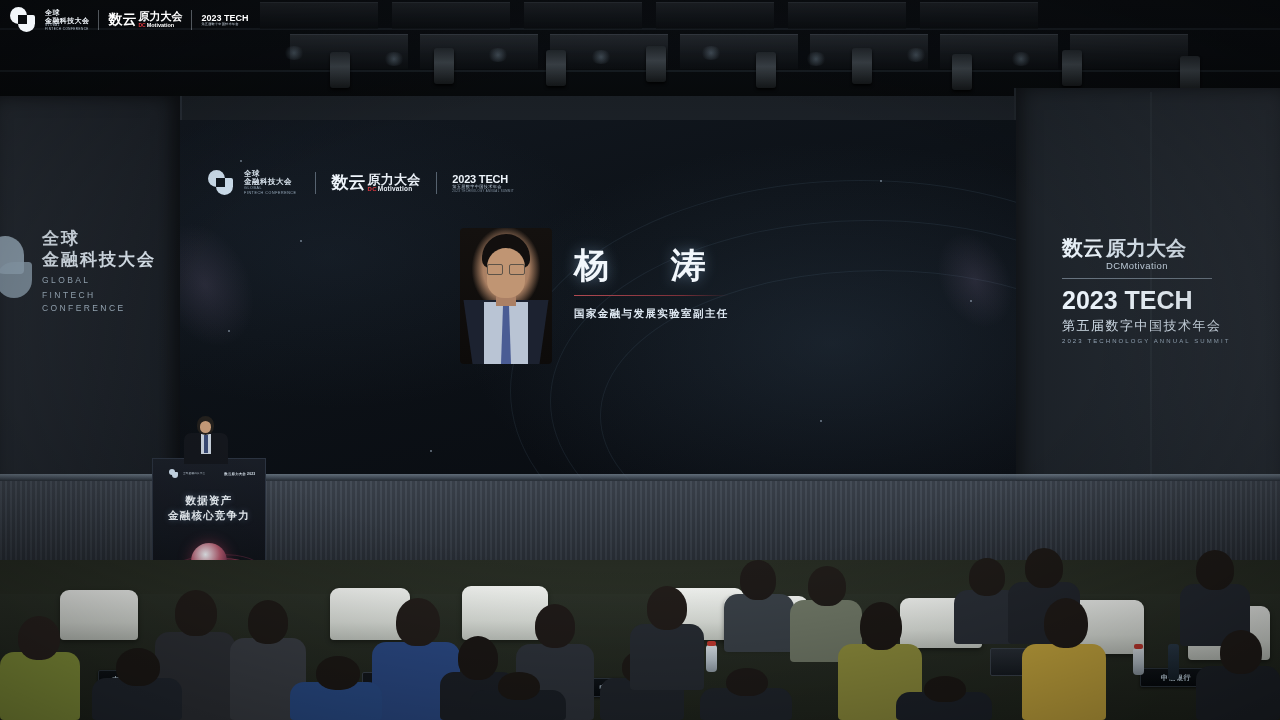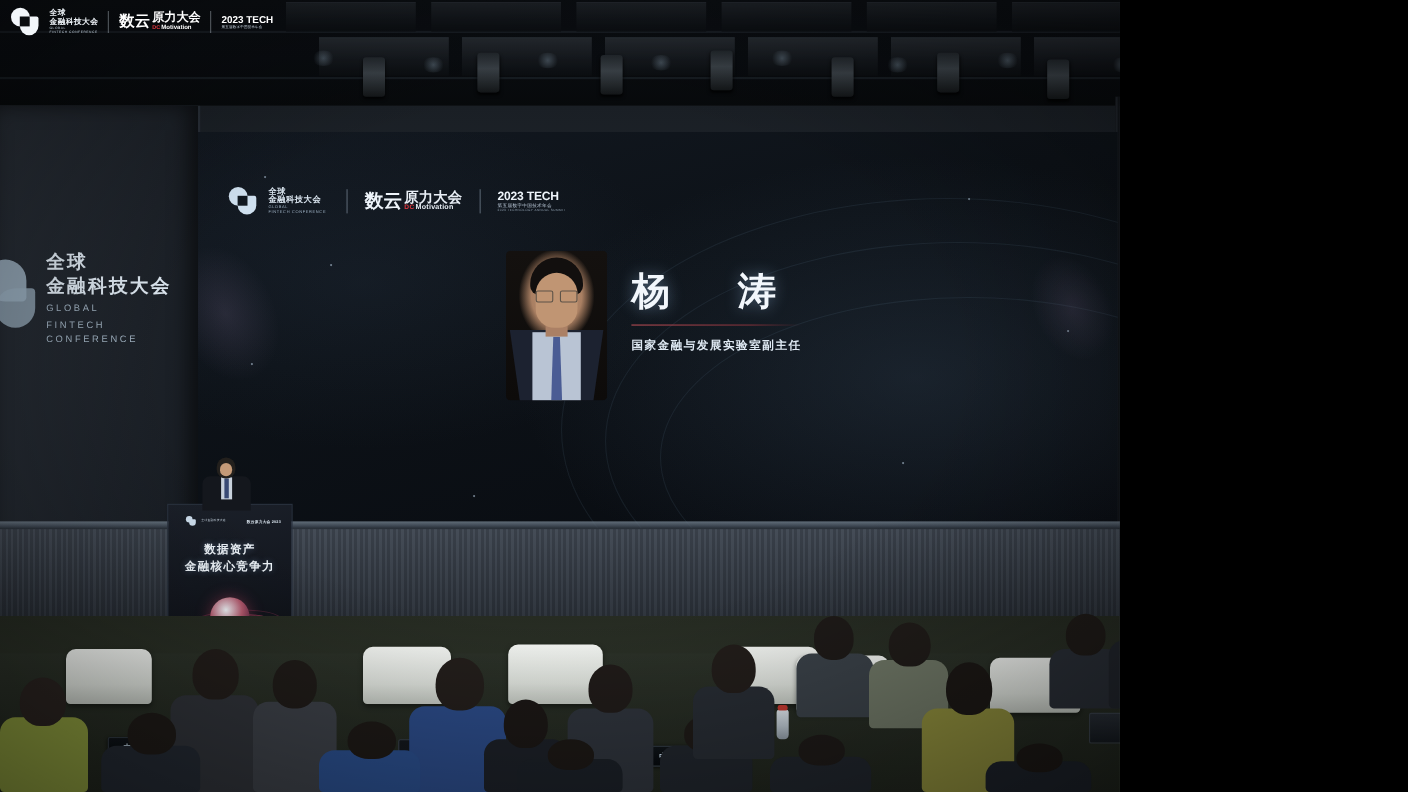--- a/index.html
+++ b/index.html
@@ -1,18 +1,18 @@
 <!DOCTYPE html>
 <html><head>
 <meta charset="utf-8">
 <style>
   html,body{margin:0;padding:0;background:#000;}
   body{font-family:"Liberation Sans","DejaVu Sans",sans-serif;}
   #stage-photo{
-    position:relative;width:1018px;height:720px;overflow:hidden;
+    position:relative;width:1280px;height:720px;overflow:hidden;
     background:#05070a;
     text-decoration:underline;
   }
   
   .ceiling{
     position:absolute;left:0;top:0;width:1280px;height:118px;
     background:
       linear-gradient(180deg,#0b0e12 0%,#090c10 45%,#060809 100%);
     overflow:hidden;
   }

